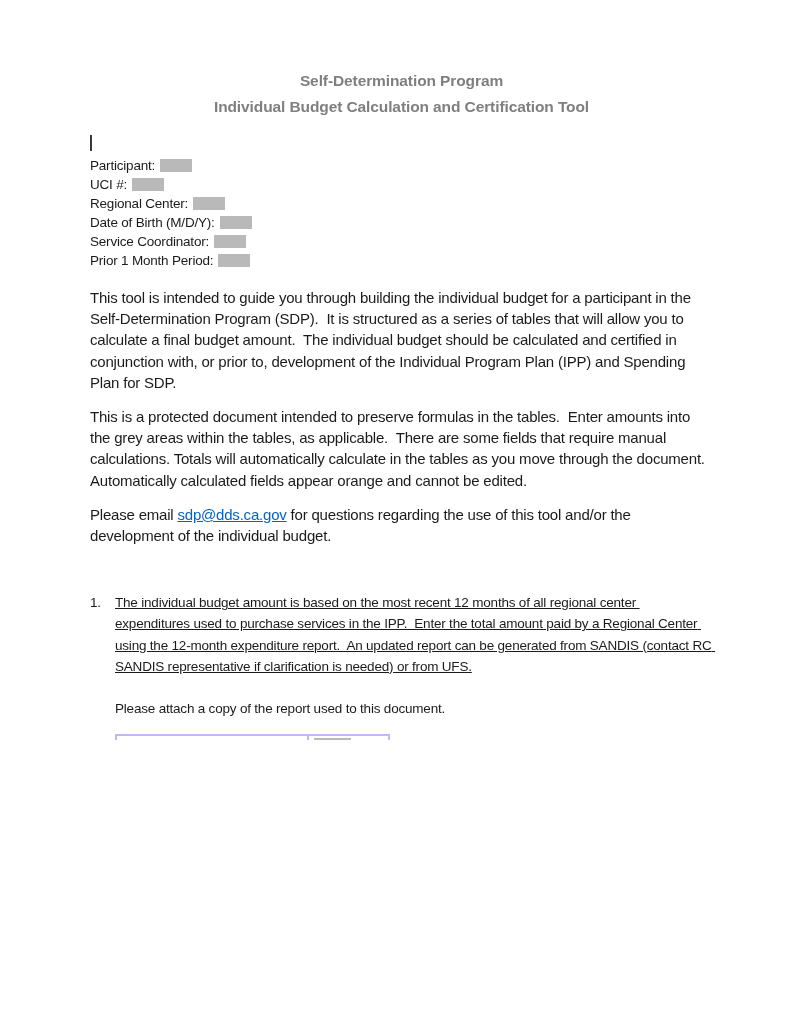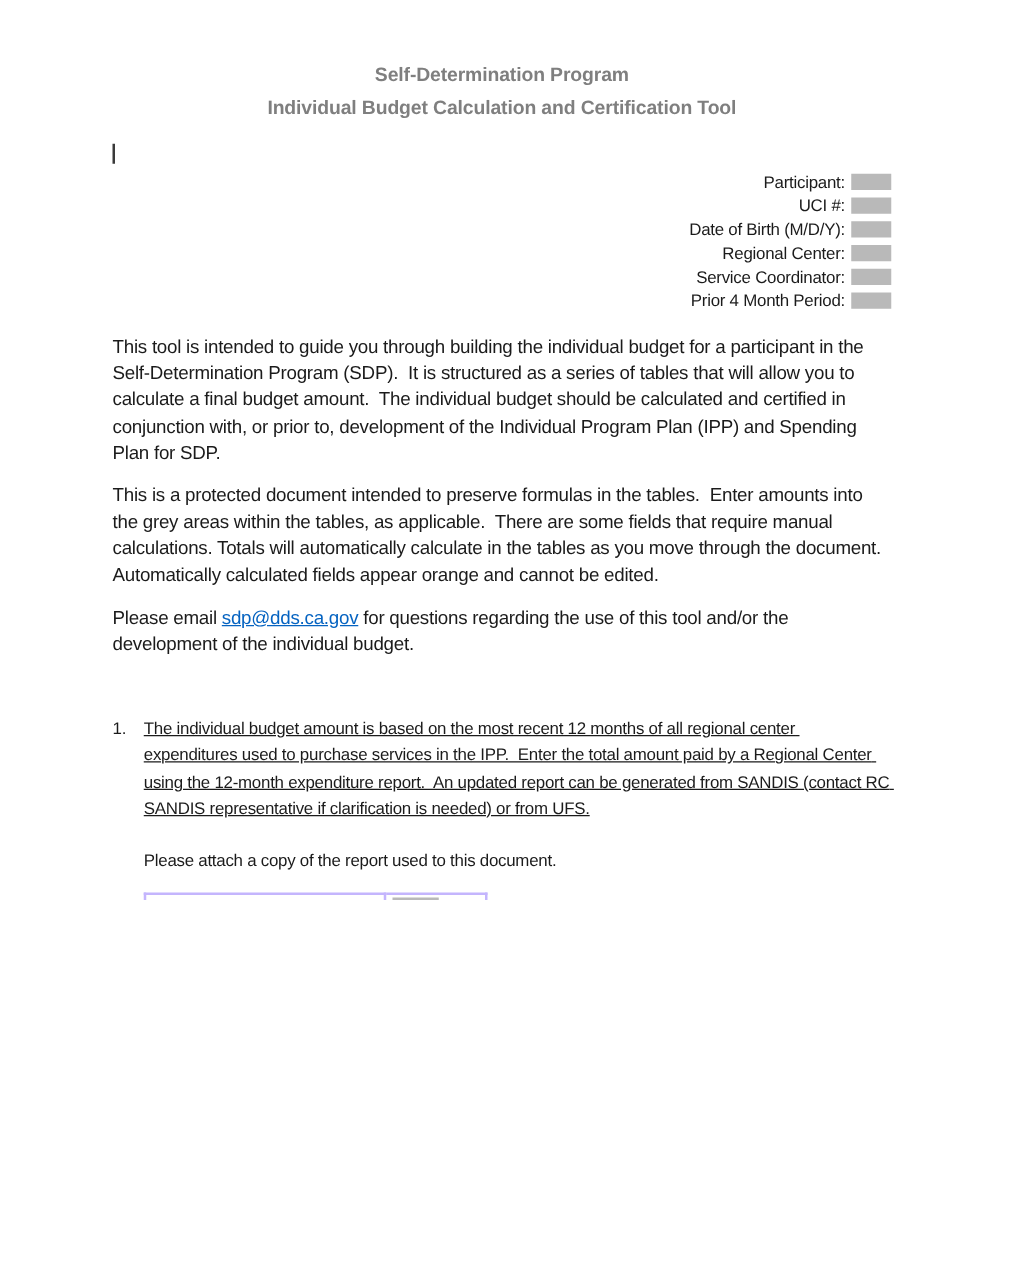--- a/index.html
+++ b/index.html
@@ -3,36 +3,37 @@
 <meta charset="utf-8">
 <style>
   html,body { margin:0; padding:0; background:#ffffff; }
   .page {
     position:relative;
     width:809px; height:720px;
     background:#ffffff;
     font-family:"Liberation Sans", sans-serif;
     color:#1b1b1b;
     overflow:hidden;
+    margin-top:20px;
   }
   .content { padding:48px 96px 0 90px; }
 
   .doc-title {
     text-align:center;
     color:#7f7f7f;
     font-weight:bold;
     font-size:15.5px;
     line-height:26px;
     letter-spacing:-0.1px;
   }
 
   .cursor-line { margin-top:15px; height:17px; }
   .text-cursor { display:inline-block; width:1.5px; height:16px; background:#3a3a3a; vertical-align:top; }
 
-  .info-block { margin-top:4px; font-size:13.5px; letter-spacing:-0.2px;text-align:right; }
+  .info-block { margin-top:4px; font-size:13.5px; letter-spacing:-0.2px; }
   .info-line { height:19px; line-height:19px; }
   .redact {
     display:inline-block;
     width:32px; height:13px;
     background:#b9b9b9;
     margin-left:5px;
     vertical-align:-2px;
   }
 
   .para {
@@ -107,30 +108,30 @@
     </div>
 
     <div class="info-block">
       <div class="info-line">
         <span>Participant:</span><span class="redact"></span>
       </div>
       <div class="info-line">
         <span>UCI #:</span><span class="redact"></span>
       </div>
       <div class="info-line">
-        <span>Date of Birth (M/D/Y):</span><span class="redact"></span>
+        <span>Regional Center:</span><span class="redact"></span>
       </div>
       <div class="info-line">
-        <span>Regional Center:</span><span class="redact"></span>
+        <span>Date of Birth (M/D/Y):</span><span class="redact"></span>
       </div>
       <div class="info-line">
         <span>Service Coordinator:</span><span class="redact"></span>
       </div>
       <div class="info-line">
-        <span>Prior 4 Month Period:</span><span class="redact"></span>
+        <span>Prior 1 Month Period:</span><span class="redact"></span>
       </div>
     </div>
 
     <p class="para first">This tool is intended to guide you through building the individual budget for a participant in the Self-Determination Program (SDP).  It is structured as a series of tables that will allow you to calculate a final budget amount.  The individual budget should be calculated and certified in conjunction with, or prior to, development of the Individual Program Plan (IPP) and Spending Plan for SDP.</p>
 
     <p class="para">This is a protected document intended to preserve formulas in the tables.  Enter amounts into the grey areas within the tables, as applicable.  There are some fields that require manual calculations. Totals will automatically calculate in the tables as you move through the document.  Automatically calculated fields appear orange and cannot be edited.</p>
 
 
     <p class="para"><span>Please email </span><a class="email-link" href="#">sdp@dds.ca.gov</a><span> for questions regarding the use of this tool and/or the development of the individual budget.</span></p>
 

